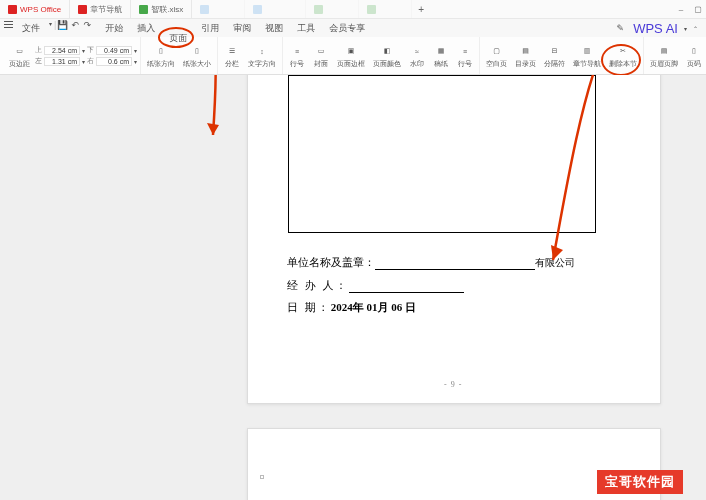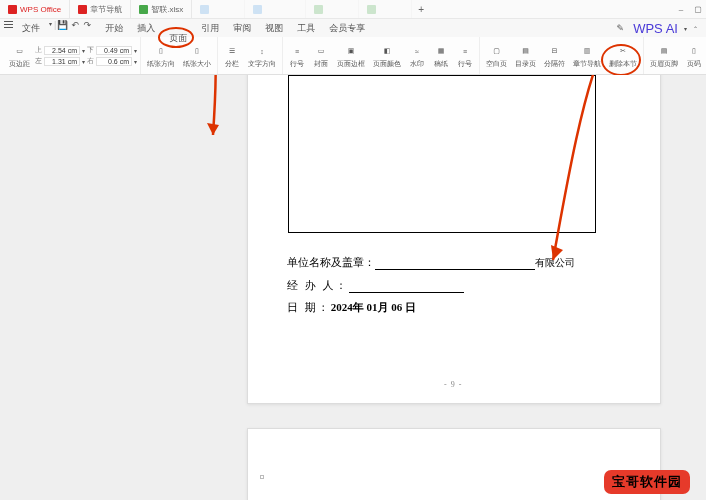--- a/index.html
+++ b/index.html
@@ -82,22 +82,22 @@
   .f3 .dateval{ font-weight:600; letter-spacing:0;}
   .pgnum { left:444px; top:305px; font-size:8px; color:#888; letter-spacing:1px;}
   .pbreak { position:absolute; width:4px; height:4px; border:1px dashed #bbb; }
   .pb1{ left:260px; top:400px;} .pb2{ left:644px; top:400px;}
   
   .arrow-svg{ position:absolute; pointer-events:none; }
   .arrow-svg path{ stroke:#d30; stroke-width:2.5; fill:none; }
   .arrow-svg .head{ fill:#d30; stroke:none; }
   
   .watermark {
-    position:absolute; right:16px; bottom:6px; background:#e63a2a;
-    color:#000000; font-size:13px; padding:3px 8px; border-radius:7px;
+    position:absolute; right:23px; bottom:6px; background:#e63a2a;
+    color:#ffffff; font-size:13px; padding:3px 8px; border-radius:0;
     font-weight:600; letter-spacing:1px;
   }
 </style>
 </head>
 <body>
 
 <div class="tabbar">
   <div class="app-tab primary">
     <span class="app-icon-w"></span>
     <span>WPS Office</span>

